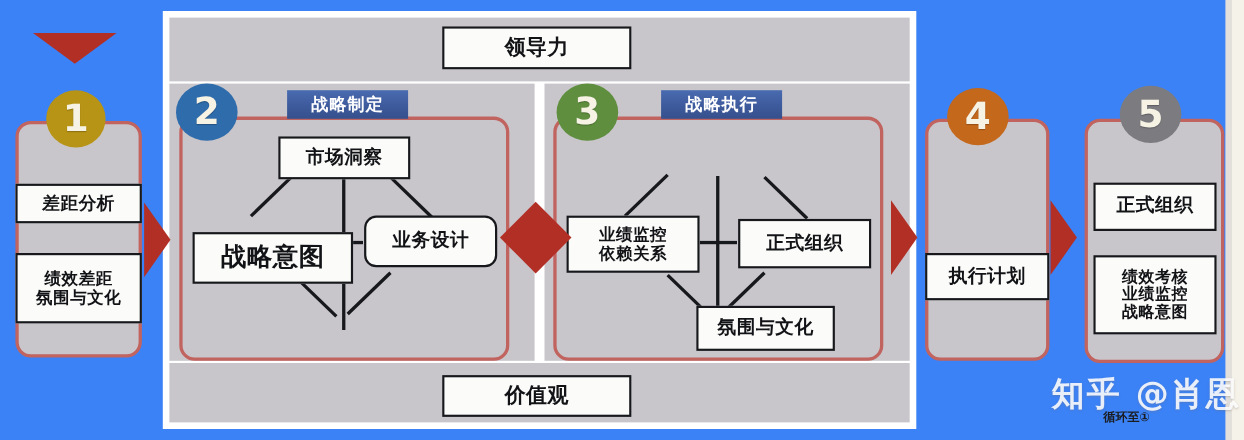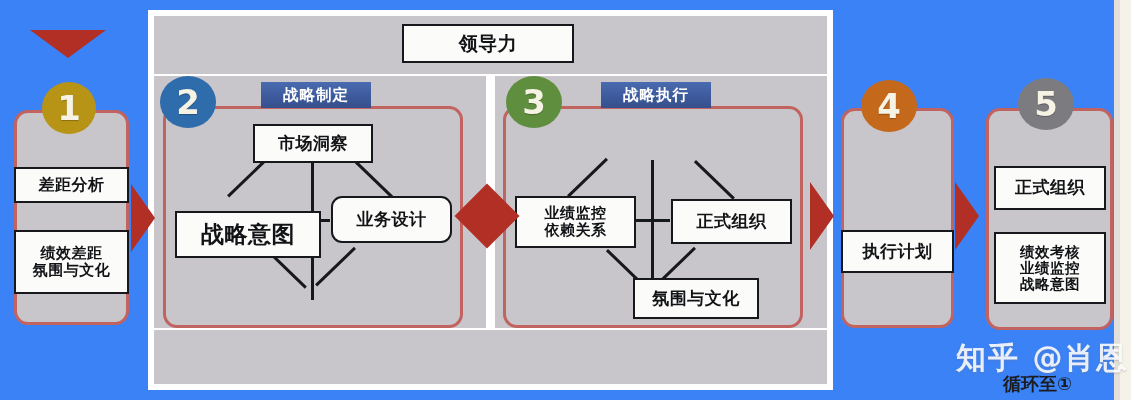--- a/index.html
+++ b/index.html
@@ -130,21 +130,21 @@
     font-size: 30px;
     font-weight: bold;
     letter-spacing: 2px;
     z-index: 20;
     text-shadow: 0 1px 2px rgba(120,110,110,.35);
     white-space: nowrap;
   }
   .cycle-note {
     position: absolute;
     color: #1b1c1f;
-    font-size: 18px;
+    font-size: 11px;
     font-weight: bold;
     z-index: 21;
     white-space: nowrap;
   }
 </style>
 </head>
 <body>
 
 <div id="canvas">
 
@@ -159,20 +159,23 @@
 
     <div class="panel" style="left:6px; top:66px; width:332px; height:252px;"></div>
 
     <div class="panel" style="left:347px; top:66px; width:332px; height:252px;"></div>
   </div>
 
   <div class="wbox" style="left:402px; top:24px; width:172px; height:39px; font-size:19px;">
     <span>领导力</span>
   </div>
 
+  <div class="wbox" style="left:402px; top:341px; width:172px; height:38px; font-size:19px;">
+    <span>价值观</span>
+  </div>
 
   <div class="arrow-down" style="left:30px; top:30px;"></div>
 
   <div class="rbox" style="left:14px; top:110px; width:115px; height:215px;"></div>
 
   <div class="circle" style="left:42px; top:82px; width:54px; height:52px; background:#b79415;">1</div>
 
   <div class="wbox" style="left:14px; top:167px; width:115px; height:36px; font-size:16px;">
     <span>差距分析</span>
   </div>

